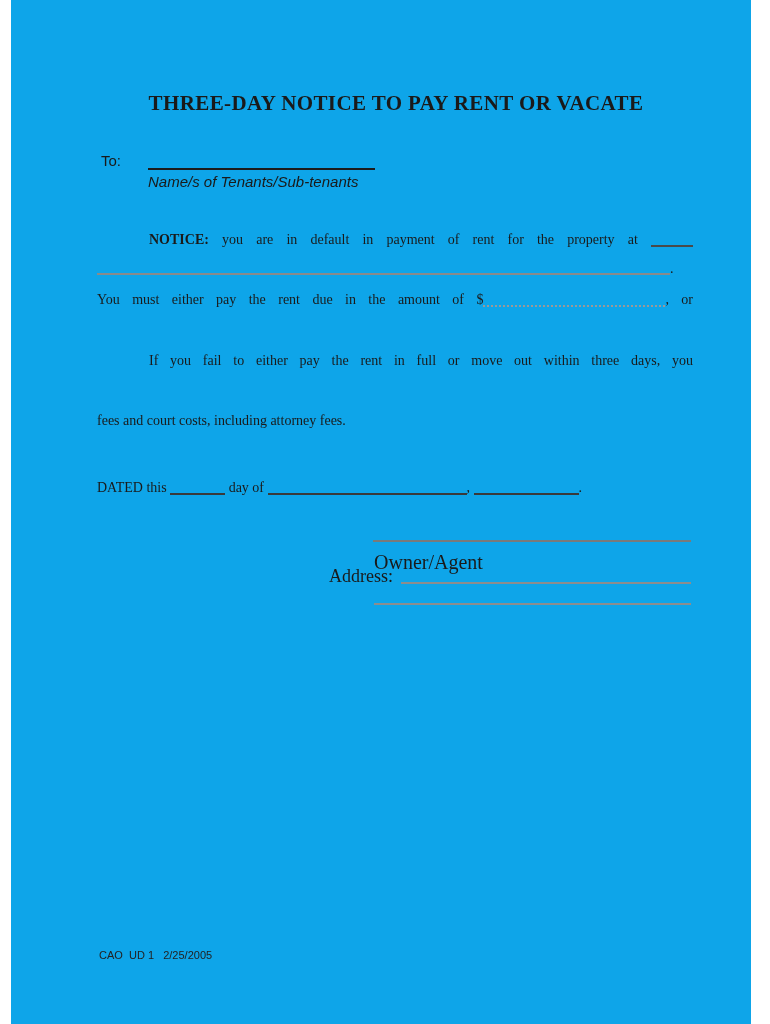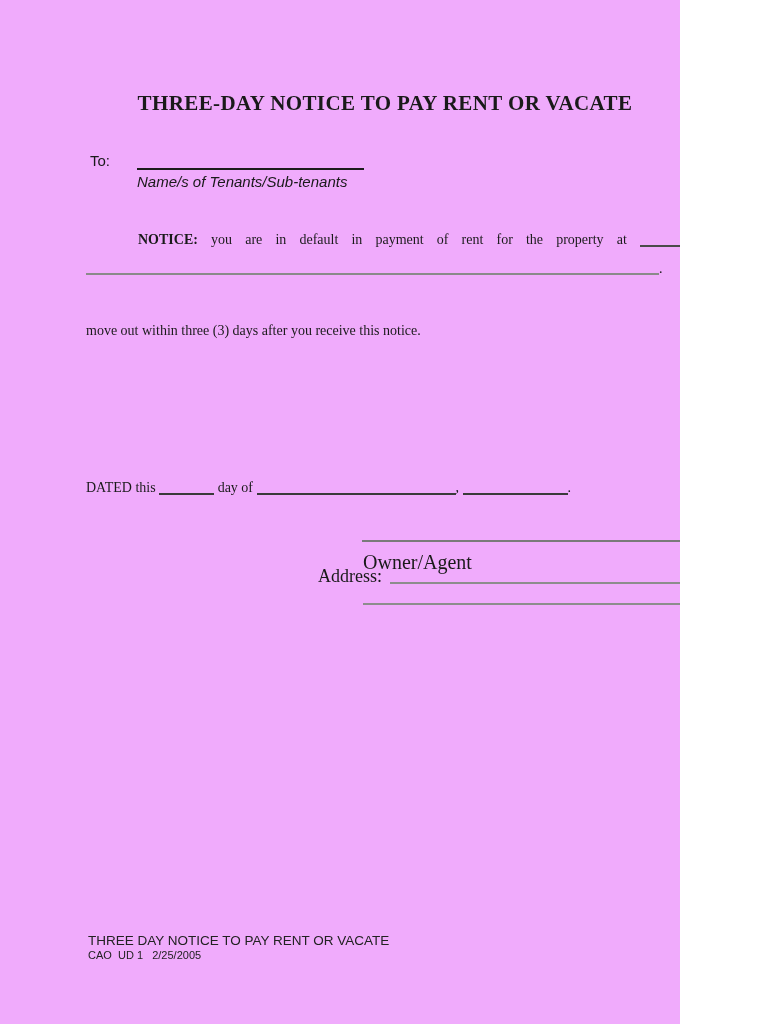--- a/index.html
+++ b/index.html
@@ -1,23 +1,24 @@
 <!DOCTYPE html>
 <html><head>
 <meta charset="utf-8">
 <style>
   html,body { margin:0; padding:0; background:#fff; }
   .page {
     position: relative;
-    width: 680px;
+    width: 740px;
     height: 1024px;
-    background: #f0abfc;
+    background: #0ea5e9;
     overflow: hidden;
     font-family: "Liberation Serif", serif;
     color: #1a1a1a;
+    margin-left: 11px;
   }
   .abs { position: absolute; }
   .sans  { font-family: "Liberation Sans", sans-serif; }
   .title {
     top: 91px; left: 0; width: 770px;
     text-align: center;
     font-size: 21px; font-weight: bold;
     letter-spacing: 0.4px;
   }
   .to-label { top: 152px; left: 90px; font-size: 15px; }
@@ -81,30 +82,33 @@
   <div class="abs to-caption sans">Name/s of Tenants/Sub-tenants</div>
 
   <div class="abs bodyline just indent" style="top:230px;">
     <span class="b">NOTICE:</span><span>  you are in default in payment of rent for the property at </span><span class="blank short"></span>
   </div>
 
   <div class="abs bodyline" style="top:259px;">
     <span class="longline"></span><span>.</span>
   </div>
 
+  <div class="abs bodyline just" style="top:290px;">
+    <span>You must either pay the rent due in the amount of $</span><span class="blank amount"></span><span>, or</span>
+  </div>
 
-  <div class="abs bodyline" style="top:321px;">move out within three (3) days after you receive this notice.</div>
 
+  <div class="abs bodyline just indent" style="top:351px;">If you fail to either pay the rent in full or move out within three days, you</div>
+  <div class="abs bodyline" style="top:411px;">fees and court costs, including attorney fees.</div>
 
   <div class="abs bodyline dated">
     <span>DATED this </span><span class="blank day"></span><span> day of </span><span class="blank month"></span><span>, </span><span class="blank year"></span><span>.</span>
   </div>
 
   <div class="abs hline sig-line"></div>
   <div class="abs owner-label">Owner/Agent</div>
   <div class="abs addr-label">Address:</div>
   <div class="abs hline addr-line"></div>
   <div class="abs hline addr2-line"></div>
 
-  <div class="abs footer1 sans">THREE DAY NOTICE TO PAY RENT OR VACATE</div>
   <div class="abs footer2 sans">CAO  UD 1   2/25/2005</div>
 
 </div>
 
 </body></html>

